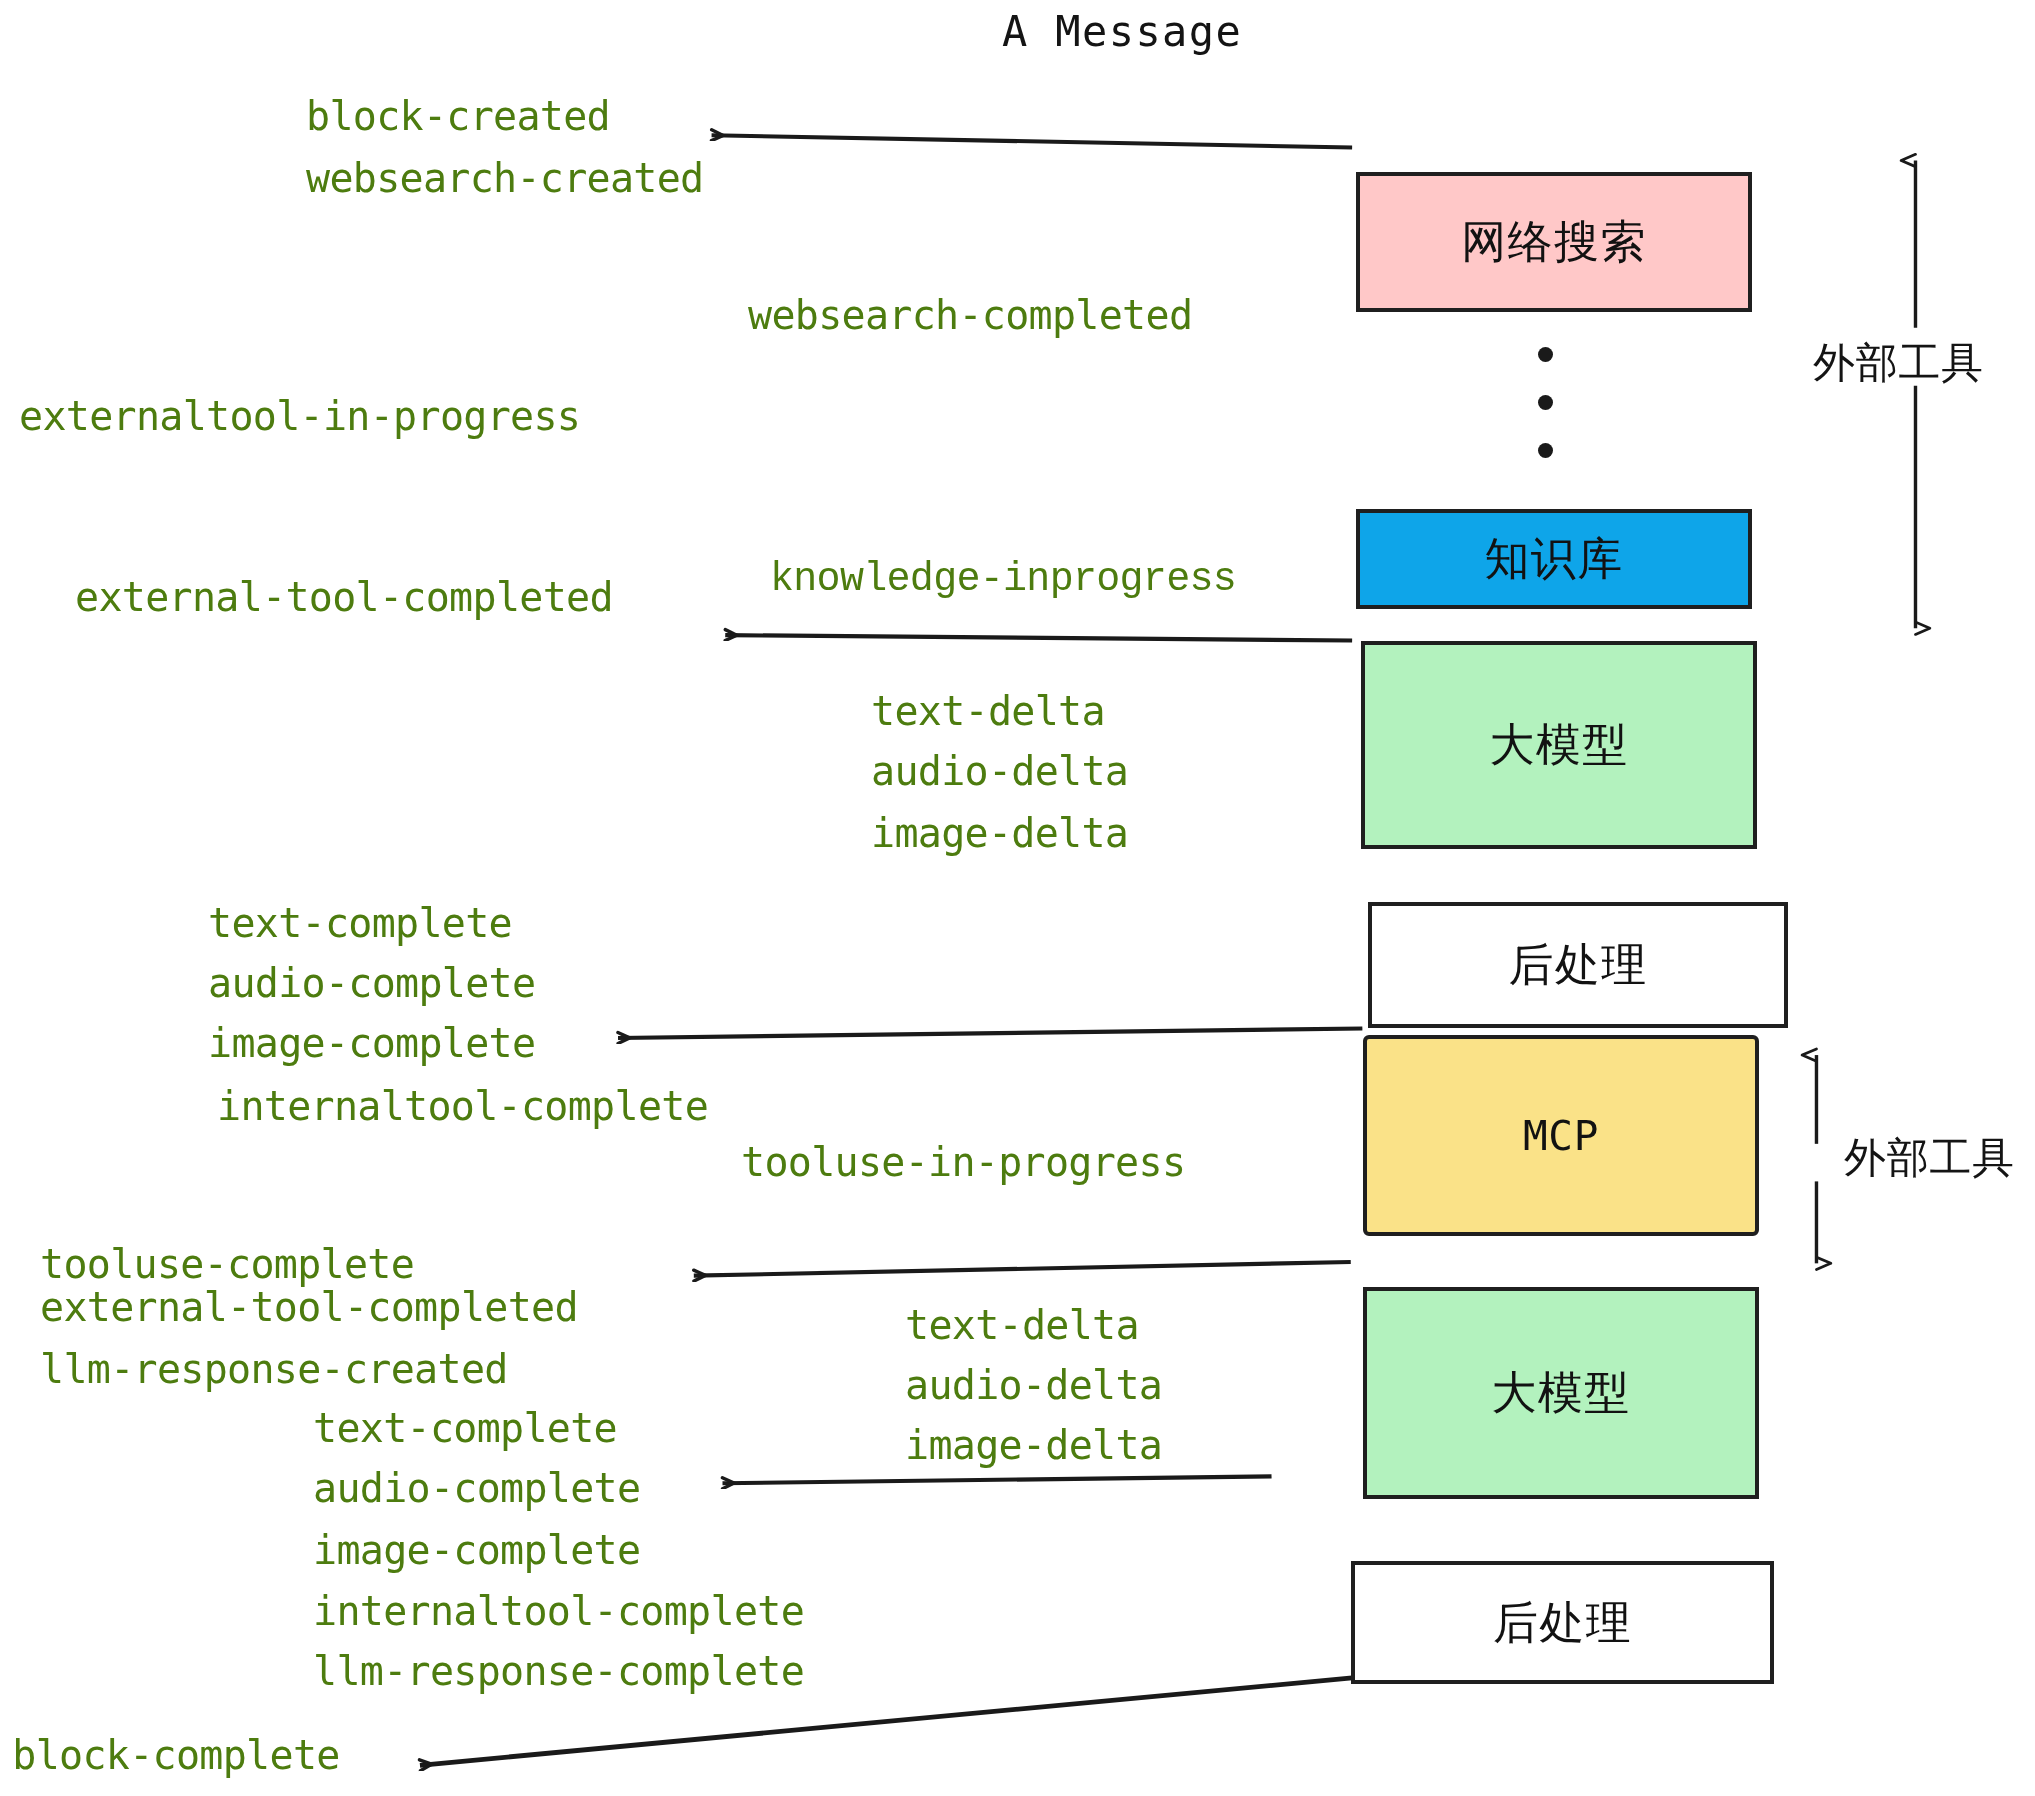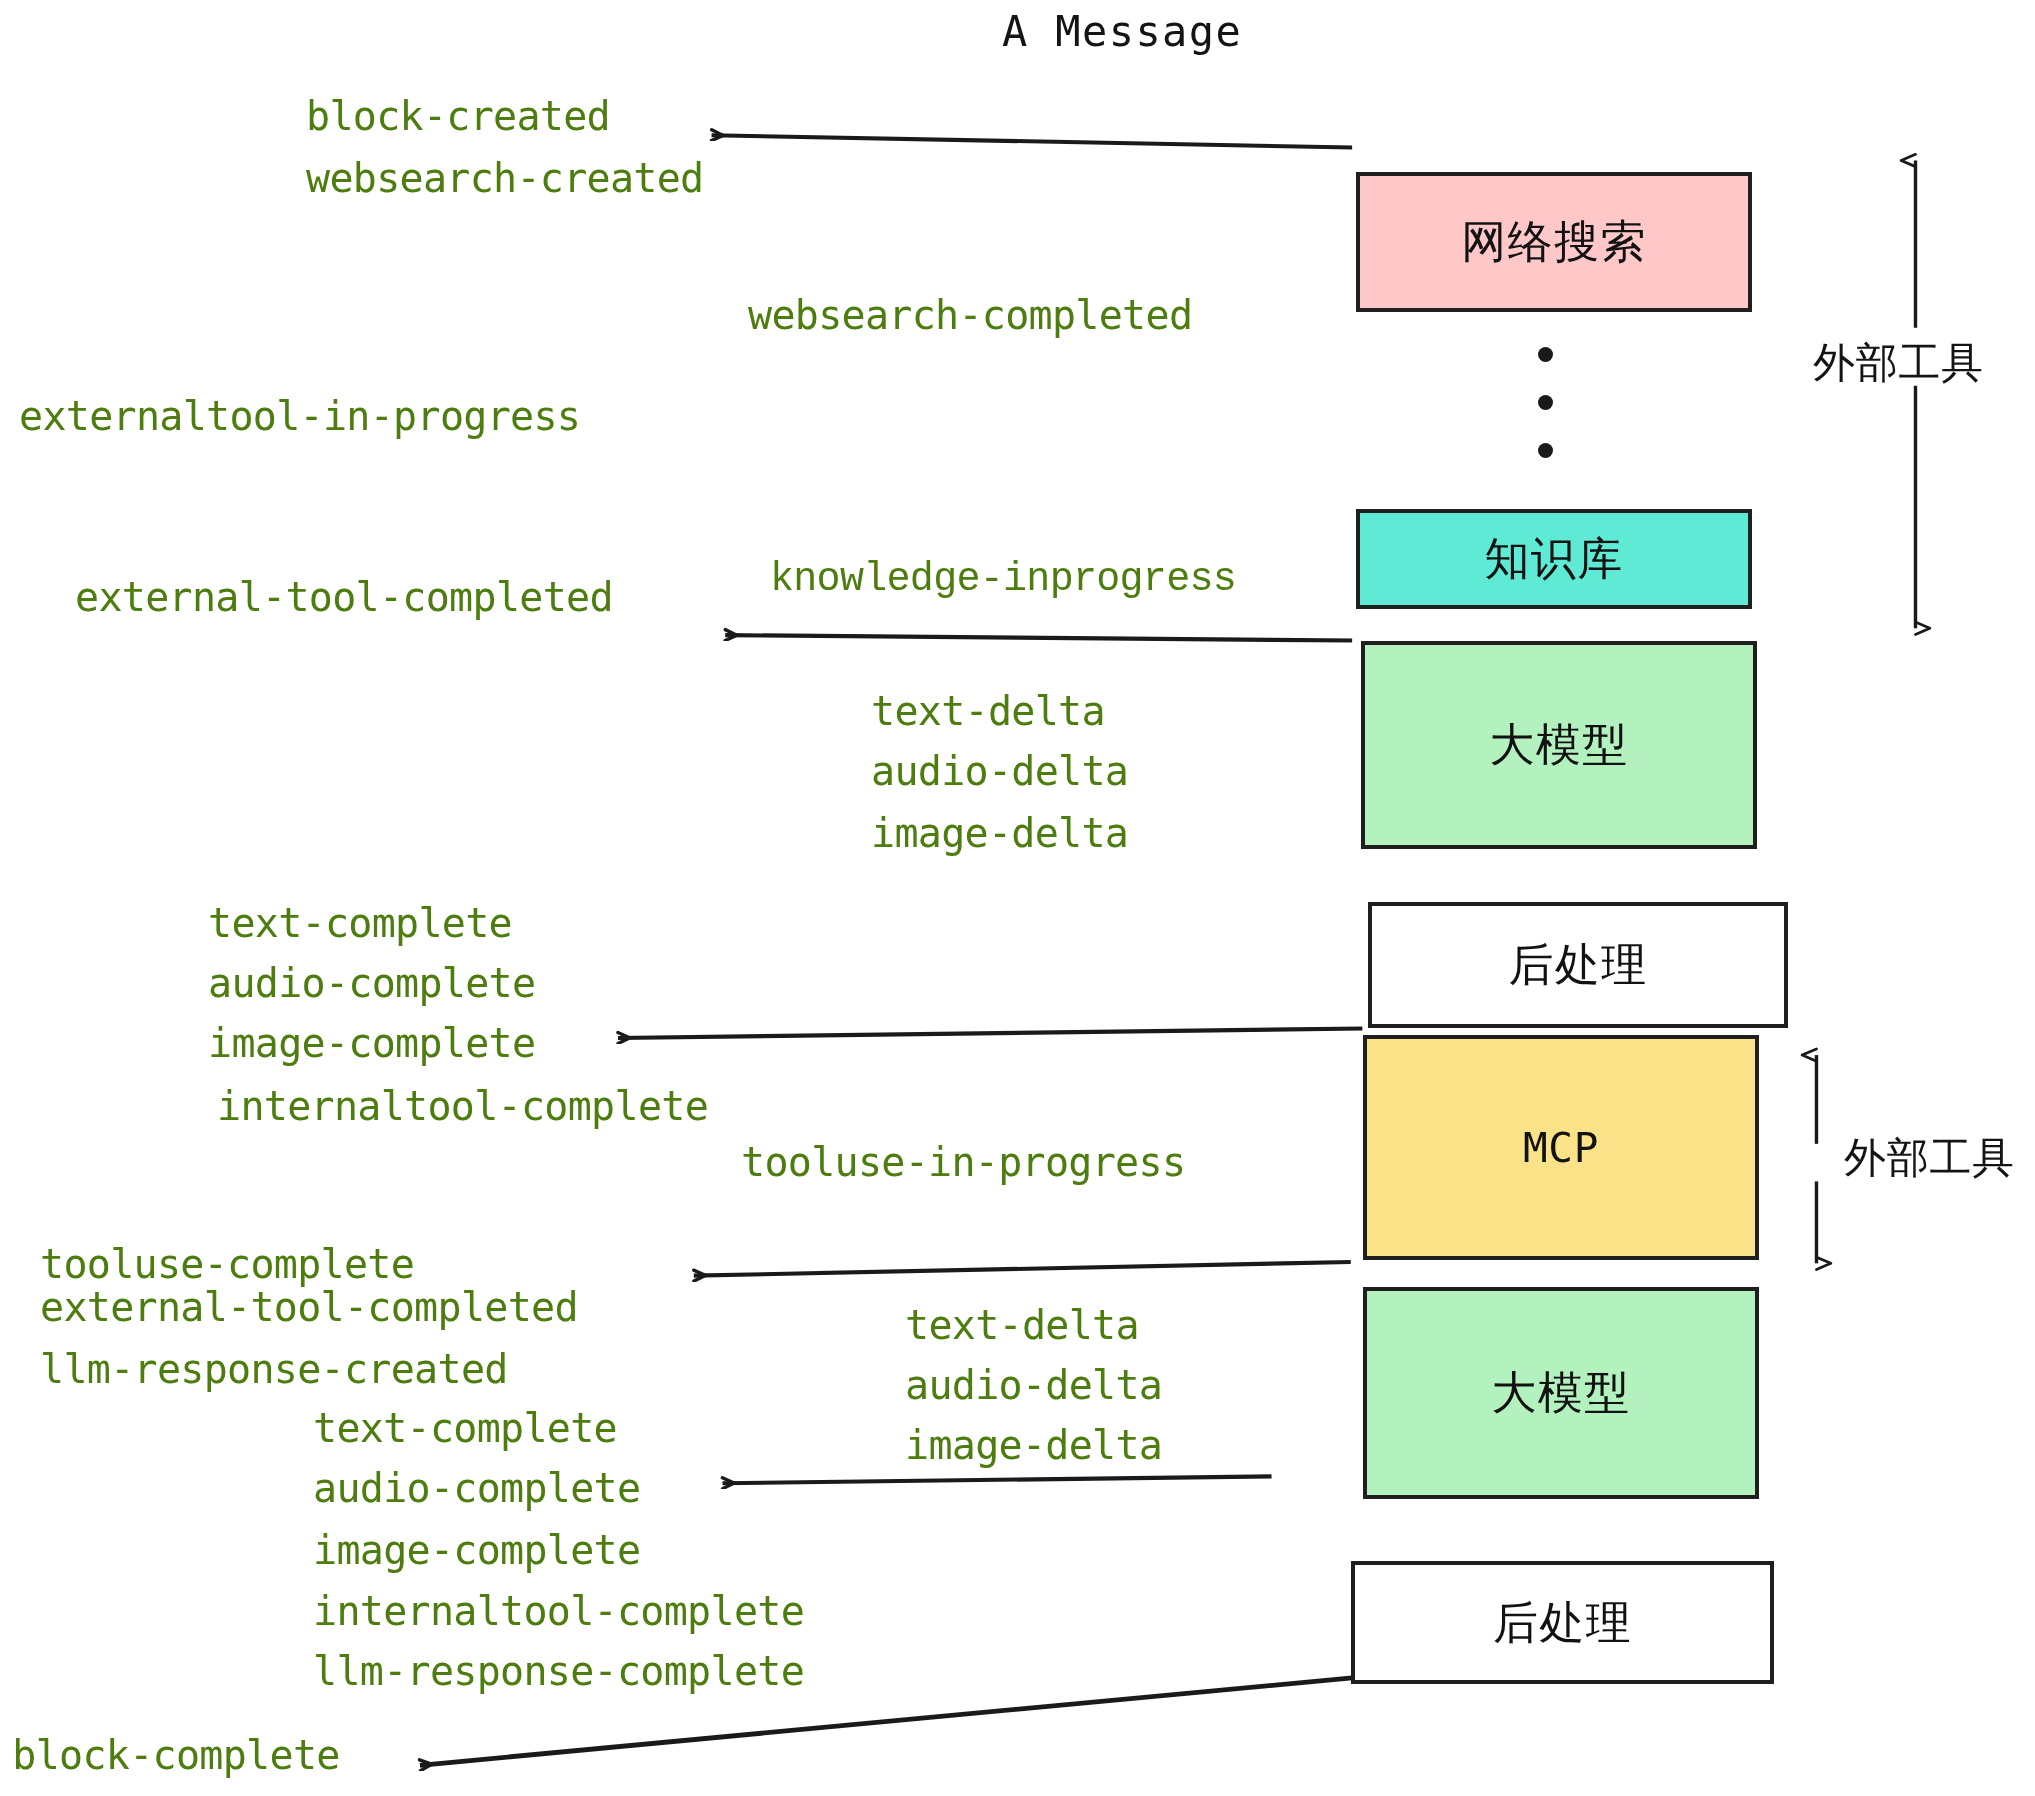--- a/index.html
+++ b/index.html
@@ -126,33 +126,33 @@
       <path d="M2660,1730 L2660,1850" stroke="#1a1a1a" stroke-width="5" fill="none" marker-end="url(#ahv)"></path>
     </g>
   </svg>
 
   <div class="title" style="left:1002px; top:-1.4px;margin-top:8px;">A Message</div>
 
   <div class="box" style="left:1356px; top:172px; width:396px; height:140px; background:#ffc8c8;">
     <span>网络搜索</span>
   </div>
 
-  <div class="box" style="left:1356px; top:509px; width:396px; height:100px; background:#5eead4;">
+  <div class="box" style="left:1356px; top:509px; width:396px; height:100px; background:#0ea5e9;">
     <span>知识库</span>
   </div>
 
   <div class="box" style="left:1361px; top:641px; width:396px; height:208px; background:#b3f2be;">
     <span>大模型</span>
   </div>
 
   <div class="box" style="left:1368px; top:902px; width:420px; height:126px; background:#ffffff;">
     <span>后处理</span>
   </div>
 
-  <div class="box mcp" style="left:1363px; top:1035px; width:396px; height:225px; background:#fae288;">
+  <div class="box mcp" style="left:1363px; top:1035px; width:396px; height:201px; background:#fae288;border-radius:6px;">
     <span>MCP</span>
   </div>
 
   <div class="box" style="left:1363px; top:1287px; width:396px; height:212px; background:#b3f2be;">
     <span>大模型</span>
   </div>
 
   <div class="box" style="left:1351px; top:1561px; width:423px; height:123px; background:#ffffff;">
     <span>后处理</span>
   </div>

